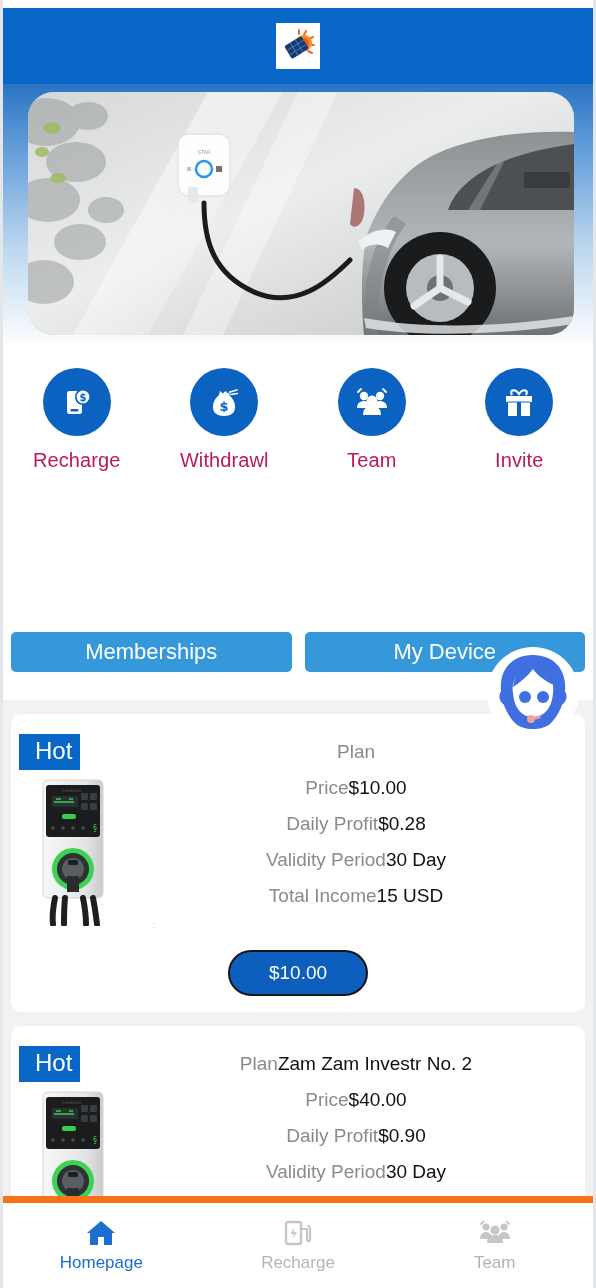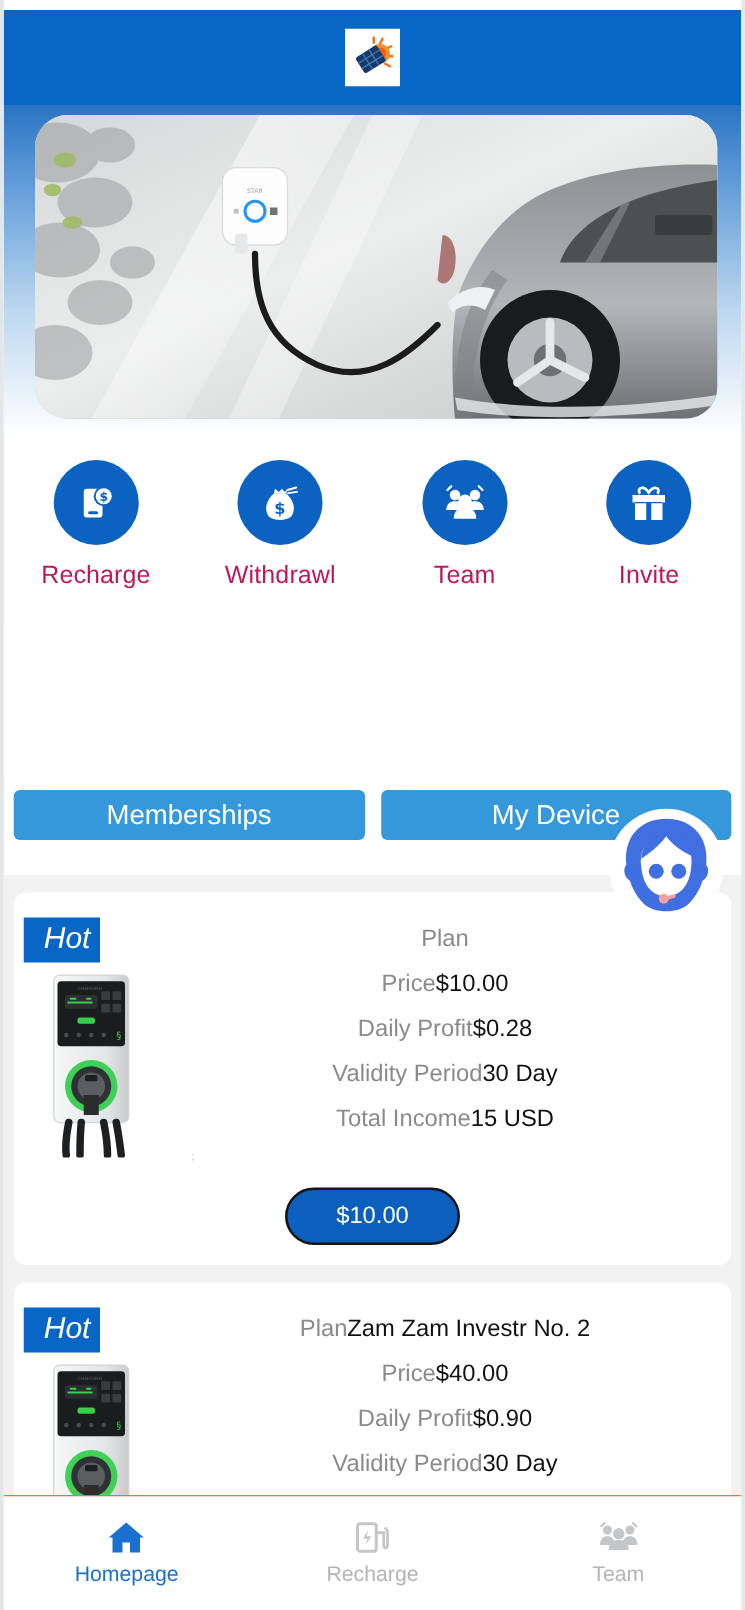--- a/index.html
+++ b/index.html
@@ -136,21 +136,20 @@
     min-height: 270px;
   }
   .hot-badge {
     position: absolute;
     top: 20px; left: 8px;
     background: #0866c6;
     color: #fff;
     font-size: 24px;
     padding: 4px 8px 6px 16px;
     line-height: 1.1;
-    font-style: italic;
   }
   .card-body {
     display: flex;
     padding: 56px 24px 0 16px;
   }
   .thumb {
     width: 96px;
     flex: 0 0 96px;
     display: flex;
     align-items: flex-start;
@@ -212,21 +211,21 @@
     cursor: pointer;
   }
   .service-fab svg { display: block; }
 
   
   .bottom-nav {
     position: absolute;
     left: 0; right: 0; bottom: 0;
     height: 92px;
     background: #ffffff;
-    border-top: 1px solid #f97316;
+    border-top: 7px solid #f97316;
     display: flex;
     align-items: center;
   }
   .nav-item {
     flex: 1;
     display: flex;
     flex-direction: column;
     align-items: center;
     gap: 6px;
     cursor: pointer;

